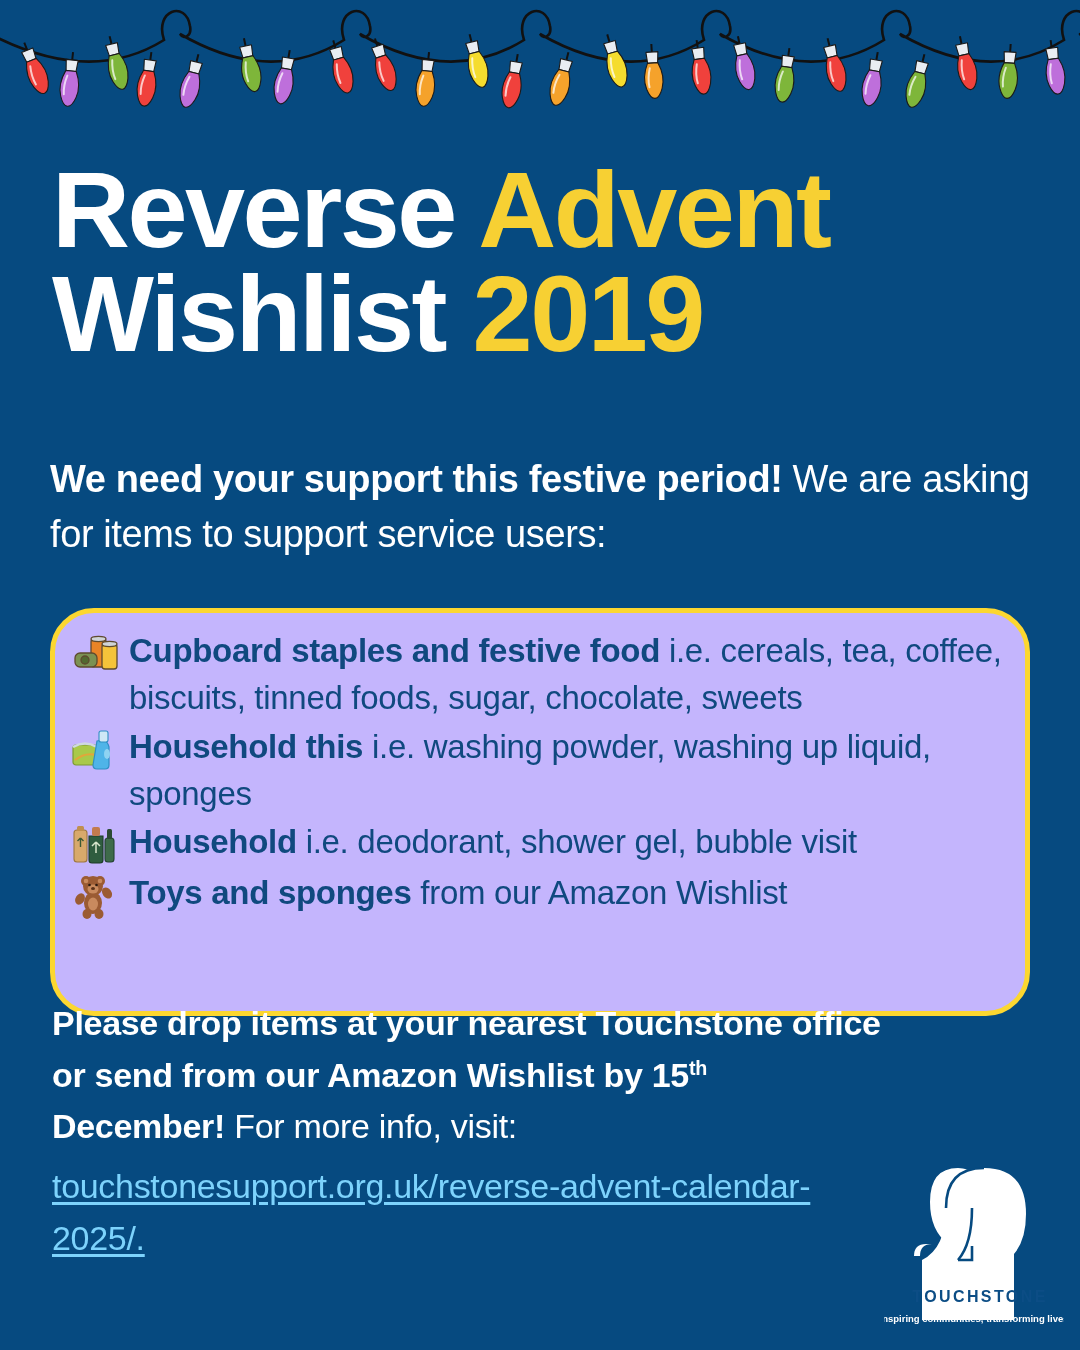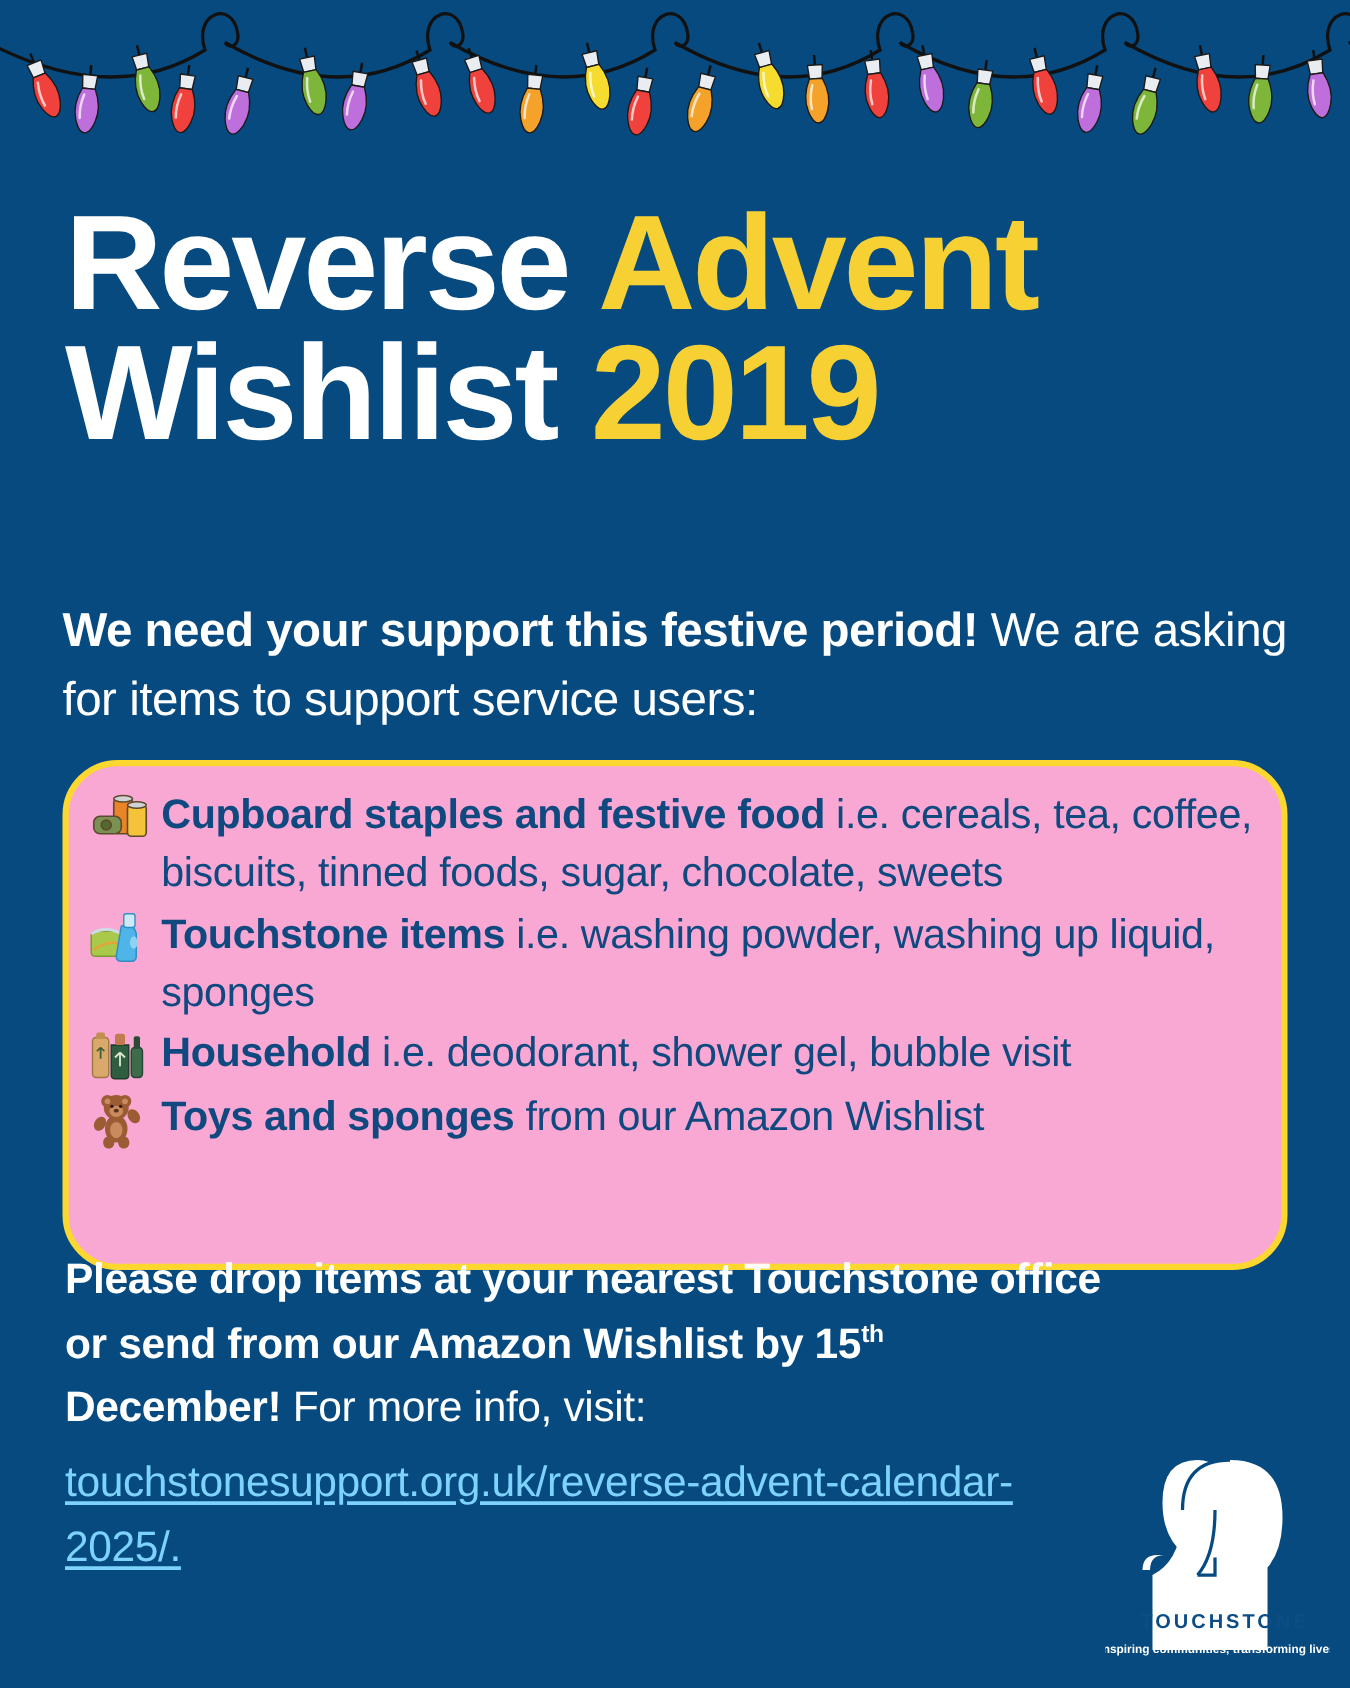--- a/index.html
+++ b/index.html
@@ -38,37 +38,37 @@
     letter-spacing:-2.5px;
     color:#ffffff;
   }
   .headline .accent { color:#F7D033; }
   .headline .line { display:block; white-space:nowrap; }
 
   
   .intro {
     position:absolute;
     left:50px;
-    top:478px;
+    top:452px;
     width:1000px;
     font-size:38px;
     line-height:1.45;
     color:#ffffff;
     letter-spacing:-0.4px;
   }
   .intro .b { font-weight:bold; }
 
   
   .list-card {
     position:absolute;
     left:50px;
     top:608px;
     width:980px;
     height:408px;
-    background:#f9a8d4;
+    background:#c4b5fd;
     border:5px solid #FCD730;
     border-radius:44px;
     padding:14px 22px 10px 14px;
   }
   .list-items { list-style:none; }
   .list-item {
     display:flex;
     align-items:flex-start;
     color:#10497f;
     font-size:33px;
@@ -313,21 +313,21 @@
           <svg viewBox="0 0 58 46" width="58" height="46">
             <rect x="4" y="18" width="24" height="20" rx="3" fill="#A9C94A" stroke="#7d9a33" stroke-width="1.2"></rect>
             <path d="M4 20 q12 -7 24 0" fill="none" stroke="#cfd9e2" stroke-width="2.5"></path>
             <path d="M6 33 q10 -8 21 -5" fill="none" stroke="#E3A53A" stroke-width="2"></path>
             <path d="M28 14 q10 -3 12 6 l0 18 q0 4 -4 4 l-8 0 q-4 0 -4 -4 z" fill="#4FB4E8" stroke="#2f8fc4" stroke-width="1.2"></path>
             <rect x="30" y="4" width="9" height="11" rx="2" fill="#cfe8f6" stroke="#2f8fc4" stroke-width="1.1"></rect>
             <ellipse cx="38" cy="27" rx="3" ry="5" fill="#8fd3f2"></ellipse>
           </svg>
         </span>
         <span class="item-text">
-          <span class="b">Touchstone items</span><span> i.e. washing powder, washing up liquid, sponges</span>
+          <span class="b">Household this</span><span> i.e. washing powder, washing up liquid, sponges</span>
         </span>
       </li>
 
       <li class="list-item">
         <span class="item-icon">
           <svg viewBox="0 0 58 46" width="58" height="46">
             <rect x="5" y="8" width="13" height="32" rx="3" fill="#D8A96B" stroke="#9d7740" stroke-width="1.1"></rect>
             <rect x="8" y="4" width="7" height="5" rx="1.5" fill="#c08f4f"></rect>
             <path d="M11.5 16 l0 9 M8.5 19 l3 -3 M14.5 19 l-3 -3" stroke="#3c5a34" stroke-width="1.4" fill="none"></path>
             <path d="M20 14 l14 0 l0 24 q0 3 -3 3 l-8 0 q-3 0 -3 -3 z" fill="#2F5D3F" stroke="#1d3d28" stroke-width="1.1"></path>

